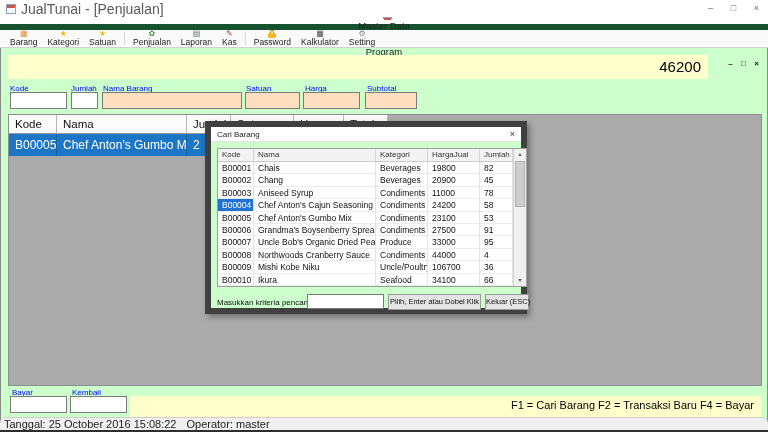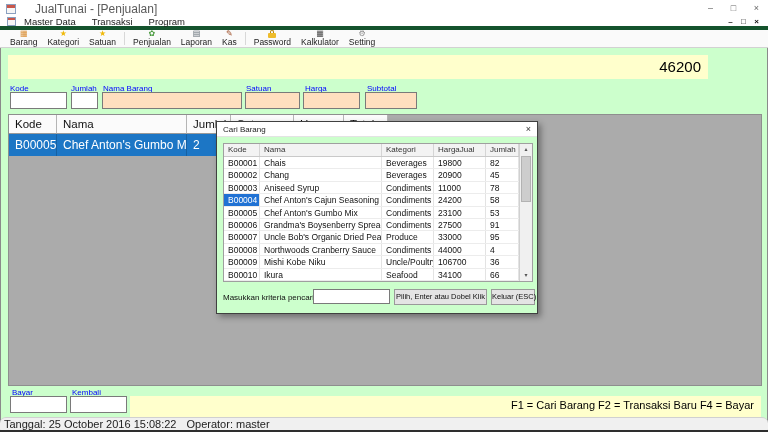--- a/index.html
+++ b/index.html
@@ -4,25 +4,25 @@
 <style>
   * { margin:0; padding:0; box-sizing:border-box; }
   html,body { width:768px; height:432px; }
   body { font-family:"Liberation Sans", sans-serif; background:#ccffcc; }
   .window { position:relative; width:768px; height:432px; background:#ccffcc; overflow:hidden; outline:1px solid #8a8a8a; outline-offset:-1px; }
 
   
   .titlebar { position:absolute; top:0; left:0; right:0; height:17px; background:#ffffff; display:flex; align-items:center; }
   .app-icon { position:relative; width:10px; height:10px; margin-left:6px; border:1px solid #8aa0c0; background:#f6f6f6; }
   .app-icon::before { content:""; position:absolute; top:0; left:0; right:0; height:3px; background:#c9574b; }
-  .title-text { margin-left:19px; font-size:12px; color:#5a5a5a;text-align:right; }
+  .title-text { margin-left:5px; font-size:14px; color:#5a5a5a;text-align:right; }
   .win-controls { margin-left:auto; display:flex; height:17px; }
   .win-btn { width:23px; text-align:center; font-size:9px; color:#666; line-height:17px; }
 
-  .menubar { position:absolute; top:17px; left:0; right:0; height:13px; background:#ffffff; display:flex; align-items:center; font-size:9.5px; color:#222; border-bottom:4px solid #14532d; }
+  .menubar { position:absolute; top:17px; left:0; right:0; height:13px; background:#ffffff; display:flex; align-items:center; font-size:9.5px; color:#222; border-bottom:6px solid #14532d;flex-direction:column; }
   .mdi-icon { position:relative; width:9px; height:9px; margin-left:7px; border:1px solid #8aa0c0; background:#f6f6f6; }
   .mdi-icon::before { content:""; position:absolute; top:0; left:0; right:0; height:2px; background:#c9574b; }
   .menu-item { padding:0 8px; line-height:13px; }
   .mdi-controls { margin-left:auto; display:flex; margin-right:5px; font-size:8px; font-weight:bold; color:#111; }
   .mdi-btn { width:13px; text-align:center; line-height:12px; }
 
   .toolbar { position:absolute; top:30px; left:0; right:0; height:18px; background:#fafafa; border-bottom:1px solid #d2d2d2; display:flex; align-items:stretch; padding-left:5px; }
   .tool-item { display:flex; flex-direction:column; align-items:center; justify-content:center; padding:0 5px; }
   .tool-glyph { font-size:8px; line-height:8px; height:8px; }
   .tool-label { font-size:8.5px; line-height:9px; color:#222; white-space:nowrap; }
@@ -57,21 +57,21 @@
   .lbl-bayar{left:12px;} .lbl-kembali{left:72px;}
   .p-input { position:absolute; top:396px; height:17px; border:1px solid #7a7a7a; background:#fff; font-size:11px; padding:0 3px; font-family:inherit; }
   .in-bayar{left:10px;width:57px;} .in-kembali{left:70px;width:57px;}
   .hotkey-strip { position:absolute; left:130px; top:396px; width:631px; height:28px; background:#ffffcc; font-size:11px; color:#000; text-align:right; line-height:18px; padding-right:7px; }
 
   
   .statusbar { position:absolute; left:0; right:0; top:417px; height:18px; background:#f0f0f0; border-top:1px solid #d0d0d0; font-size:11px; color:#222; line-height:12px; padding-left:4px; display:flex; gap:10px;border-radius:6px; }
   .bottom-edge { position:absolute; left:0; right:0; bottom:0; height:2px; background:#2e2e2e; }
 
   
-  .dialog { position:absolute; left:216px; top:121px; width:322px; height:193px; background:#ccffcc; border:1px solid #404040; box-shadow:3px 3px 6px rgba(0,0,0,0.35); z-index:10; }
+  .dialog { position:absolute; left:205px; top:121px; width:322px; height:193px; background:#ccffcc; border:6px solid #404040; box-shadow:3px 3px 6px rgba(0,0,0,0.35); z-index:10; }
   .dlg-titlebar { height:15px; background:#ffffff; display:flex; align-items:center; border-bottom:1px solid #e3e3e3; }
   .dlg-title { font-size:8px; color:#222; margin-left:6px; }
   .dlg-close { margin-left:auto; margin-right:6px; font-size:9px; color:#333; line-height:15px; }
   .dlg-grid { position:absolute; left:6px; top:21px; width:310px; height:139px; background:#fff; border:1px solid #9f9f9f; display:flex; }
   .dlg-table { width:295px; }
   .dlg-hrow { display:flex; height:13px; background:#f3f3f3; border-bottom:1px solid #c9c9c9; }
   .dlg-hcell { font-size:8px; color:#333; padding-left:4px; border-right:1px solid #d5d5d5; line-height:12px; white-space:nowrap; overflow:hidden; }
   .dlg-row { display:flex; height:12.4px; border-bottom:1px solid #ececec; background:#fff; }
   .dlg-cell { font-size:8.5px; color:#111; padding-left:4px; border-right:1px solid #e3e3e3; line-height:12px; white-space:nowrap; overflow:hidden; }
   .dlg-cell.sel { background:#2072d4; color:#fff; }

